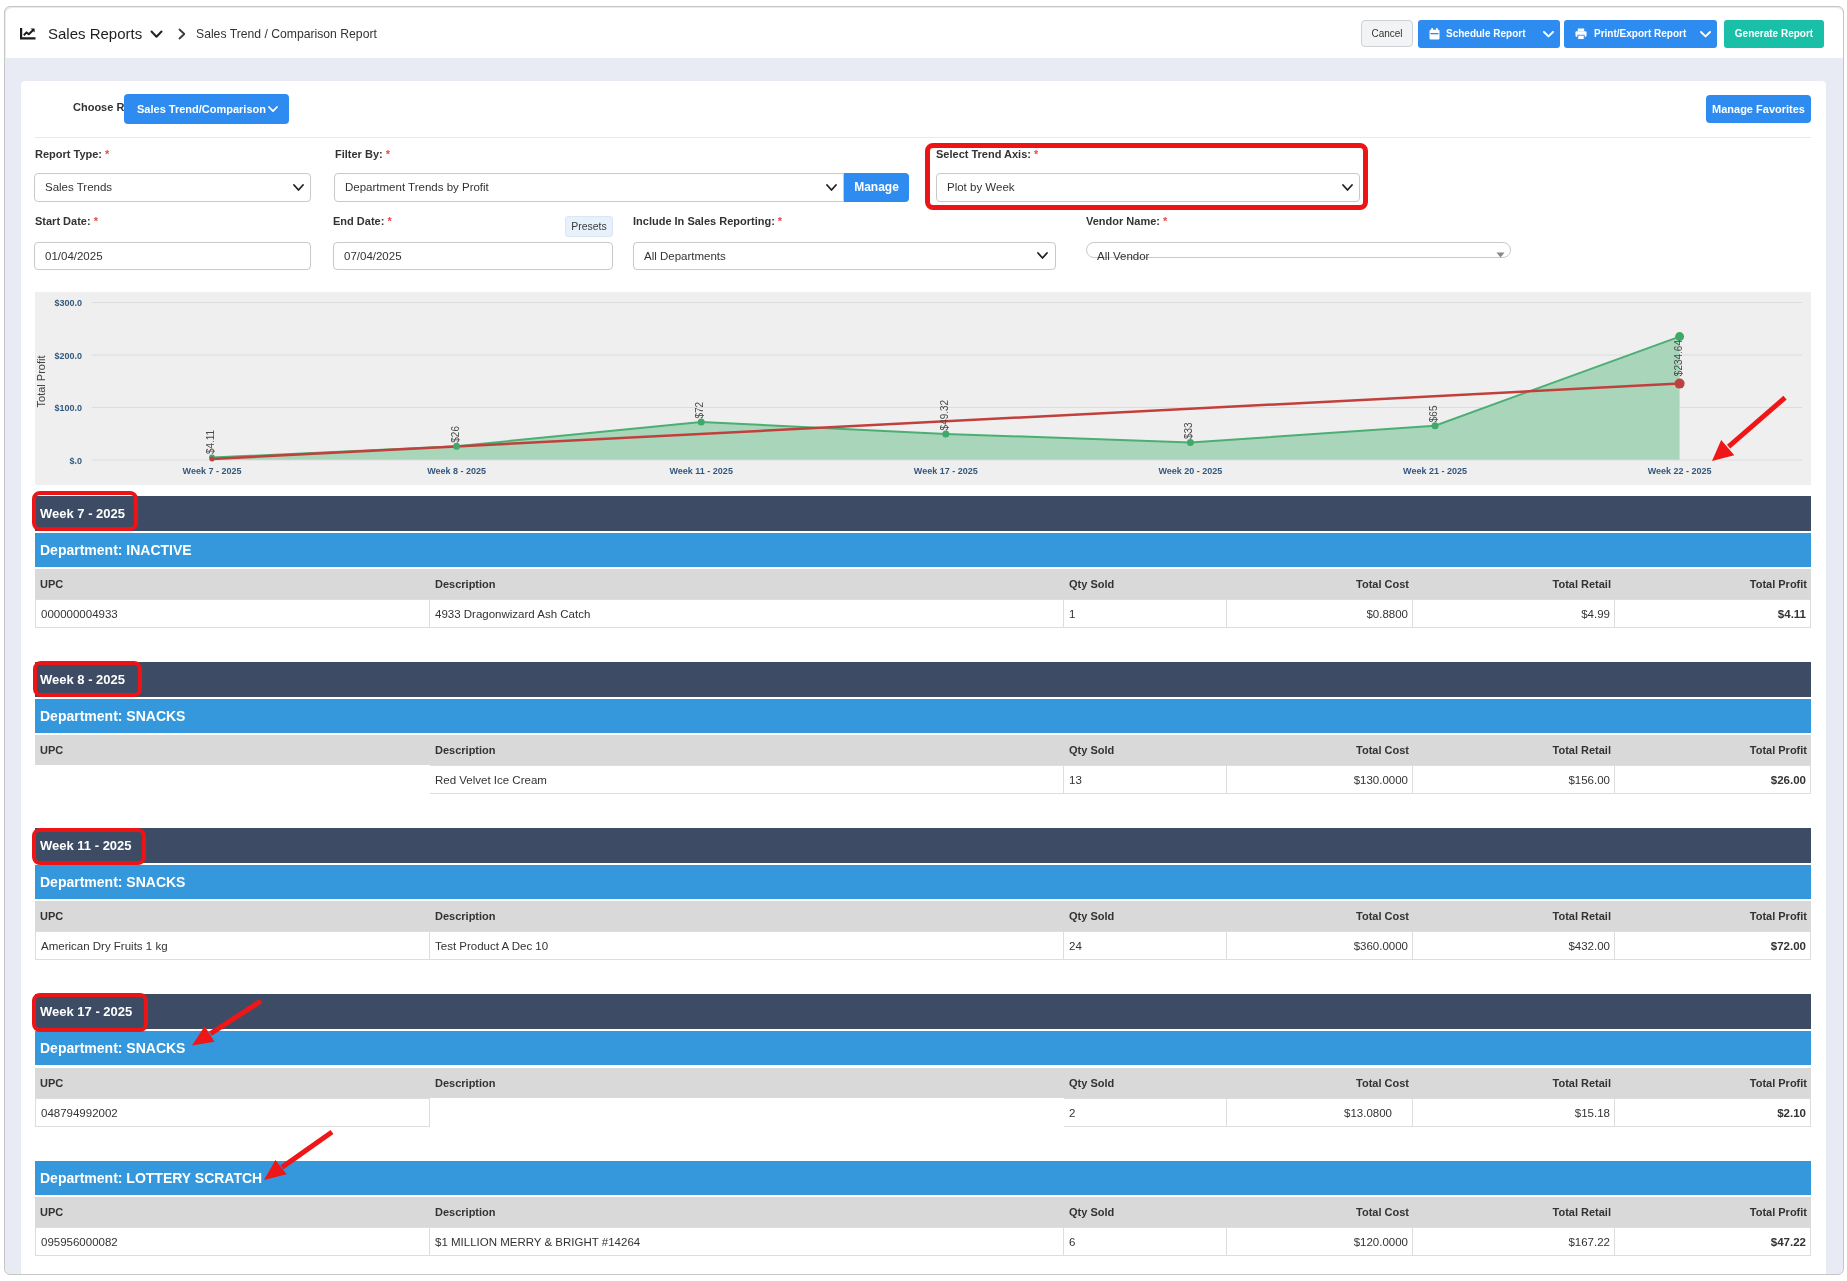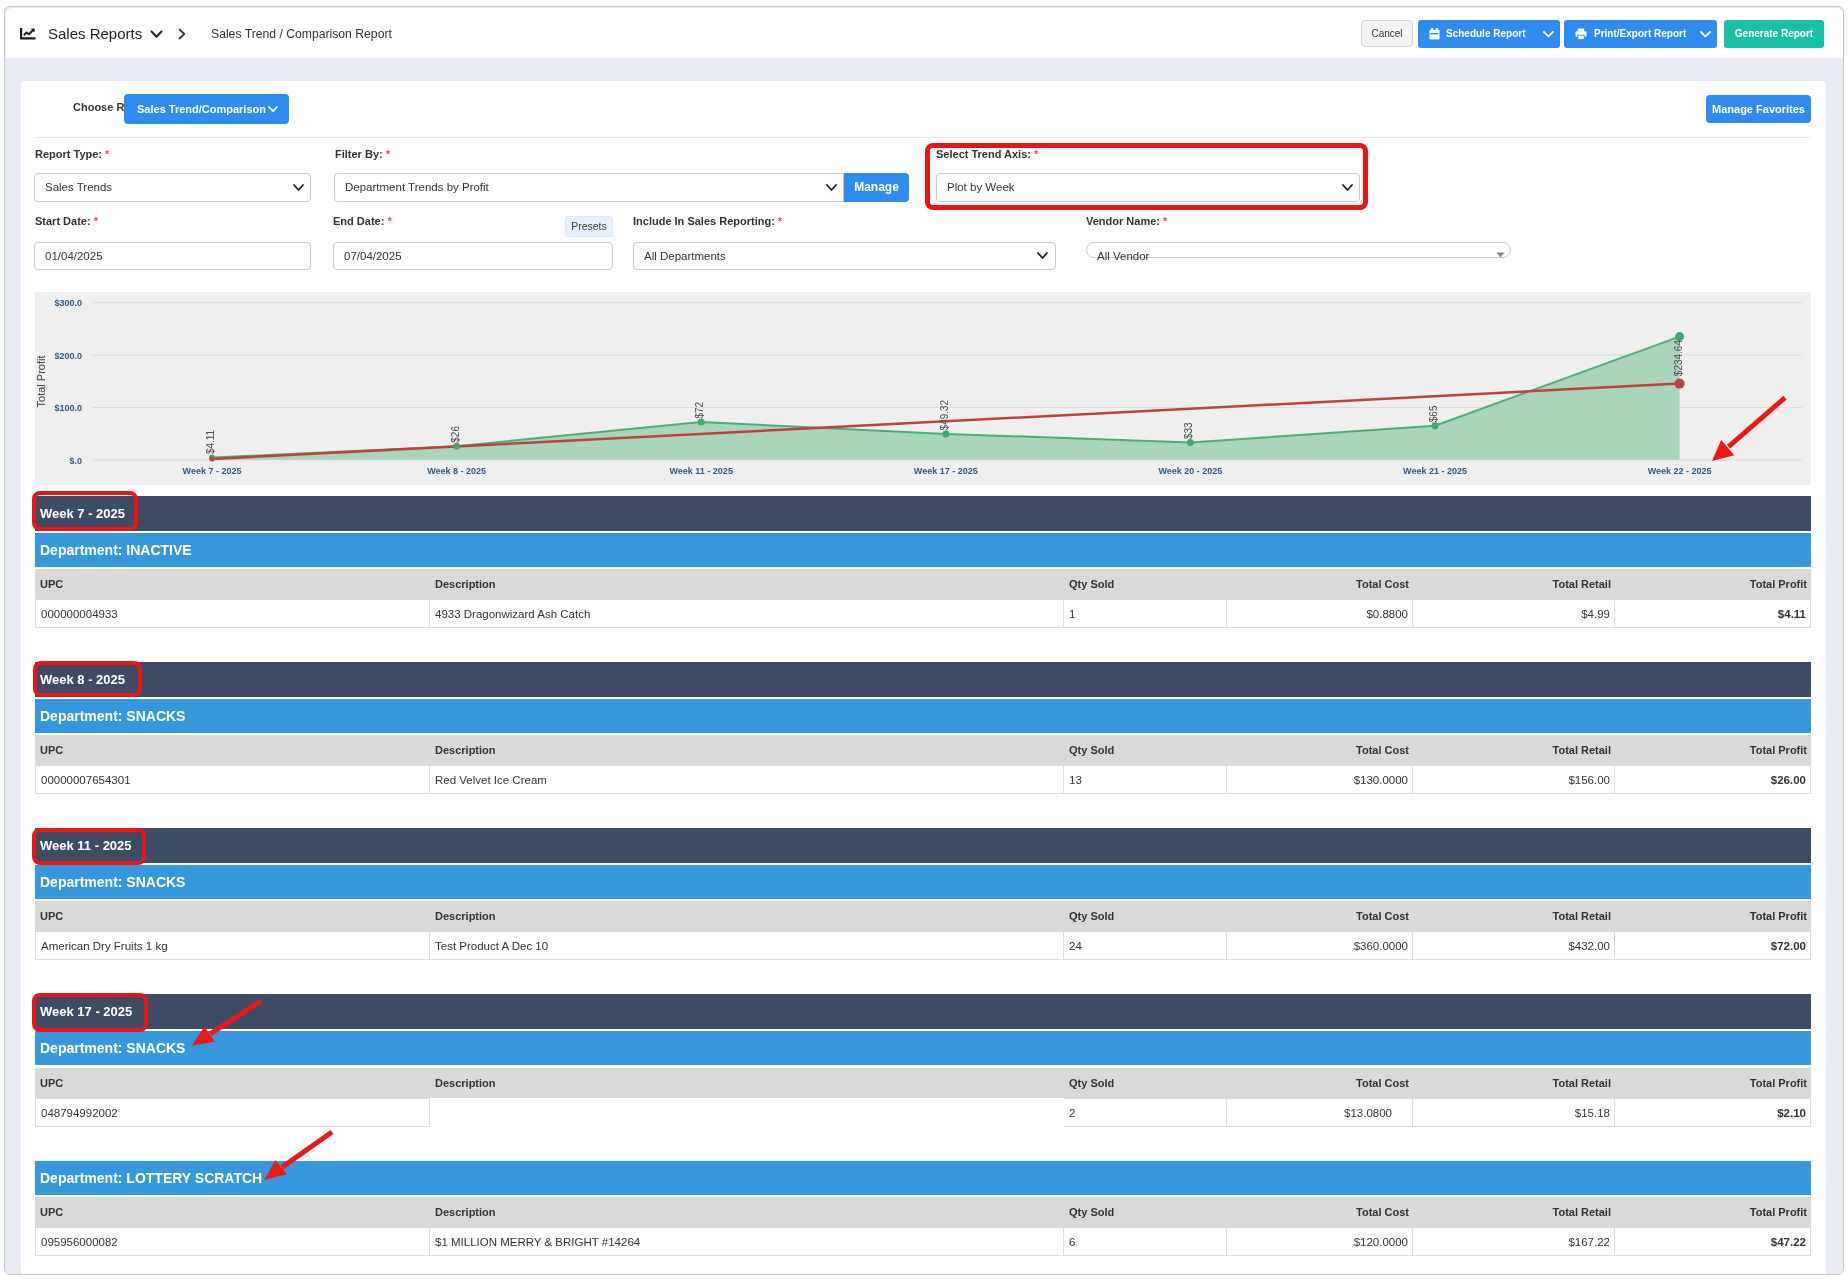--- a/index.html
+++ b/index.html
@@ -33,21 +33,21 @@
  <path d="M3.8 7.2 L6.6 4.4 L8.8 6.2 L13.2 2" stroke="#1c1c1c" stroke-width="2" fill="none" stroke-linejoin="round"></path>
  <path d="M10.6 0.6 h4 v4 z" fill="#1c1c1c"></path>
 </svg>
 <div class="abs" style="left:48px;top:25px;font-size:15px;color:#1f1f1f;">Sales Reports</div>
 <svg class="abs" style="left:150px;top:30px" width="13" height="9" viewBox="0 0 13 9">
     <path d="M1.5 1.5 L6.5 6.8 L11.5 1.5" stroke="#222" stroke-width="2" fill="none" stroke-linecap="round" stroke-linejoin="round"></path>
   </svg>
 <svg class="abs" style="left:178px;top:28px" width="8" height="12" viewBox="0 0 8 12">
     <path d="M1.5 1.5 L6.3 6 L1.5 10.5" stroke="#3a3a3a" stroke-width="1.8" fill="none" stroke-linecap="round" stroke-linejoin="round"></path>
   </svg>
-<div class="abs" style="left:211px;top:27px;font-size:12.2px;color:#333;">Sales Trend / Comparison Report</div>
+<div class="abs" style="left:196px;top:27px;font-size:12.2px;color:#333;">Sales Trend / Comparison Report</div>
 
 <div class="btn" style="left:1361px;top:20px;width:52px;height:27px;background:#f2f3f5;border:1px solid #ccd2d8;color:#333;font-weight:normal;line-height:25px;font-size:10px;">Cancel</div>
 <div class="btn blue" style="left:1418px;top:20px;width:142px;height:28px;border-radius:3px;"></div>
 <svg class="abs" style="left:1429px;top:28px" width="11" height="12" viewBox="0 0 11 12">
     <rect x="0.5" y="1.8" width="10" height="9.7" rx="1.3" fill="#fff"></rect>
     <rect x="2.2" y="0" width="1.9" height="3.6" rx="0.8" fill="#fff"></rect>
     <rect x="6.9" y="0" width="1.9" height="3.6" rx="0.8" fill="#fff"></rect>
     <rect x="1.4" y="5" width="8.2" height="1.3" fill="#2e8bf0"></rect>
   </svg>
 <div class="abs" style="left:1446px;top:20px;height:28px;line-height:28px;color:#fff;font-weight:bold;font-size:10px;">Schedule Report</div>
@@ -185,21 +185,20 @@
 <div class="bluebar" style="top:699px;">Department: SNACKS</div>
 <div class="ghead" style="top:735px;">
     <div style="left:0px;width:395px;padding-left:5px;">UPC</div>
     <div style="left:395px;width:634px;padding-left:5px;">Description</div>
     <div style="left:1029px;width:163px;padding-left:5px;">Qty Sold</div>
     <div style="left:1192px;width:186px;padding-right:4px;text-align:right;">Total Cost</div>
     <div style="left:1378px;width:202px;padding-right:4px;text-align:right;">Total Retail</div>
     <div style="left:1580px;width:196px;padding-right:4px;text-align:right;">Total Profit</div>
   </div>
 <div class="drow" style="top:765px;">
-    <div class="first" style="left:0px;width:395px;padding-left:5px;">00000007654301</div>
     <div class="" style="left:395px;width:634px;padding-left:5px;">Red Velvet Ice Cream</div>
     <div class="" style="left:1029px;width:163px;padding-left:5px;">13</div>
     <div class="" style="left:1192px;width:186px;padding-right:4px;text-align:right;">$130.0000</div>
     <div class="" style="left:1378px;width:202px;padding-right:4px;text-align:right;">$156.00</div>
     <div class="" style="left:1580px;width:196px;padding-right:4px;text-align:right;font-weight:bold;">$26.00</div>
   </div>
 <div class="navybar" style="top:828px;">Week 11 - 2025</div>
 <div class="bluebar" style="top:865px;">Department: SNACKS</div>
 <div class="ghead" style="top:901px;">
     <div style="left:0px;width:395px;padding-left:5px;">UPC</div>

